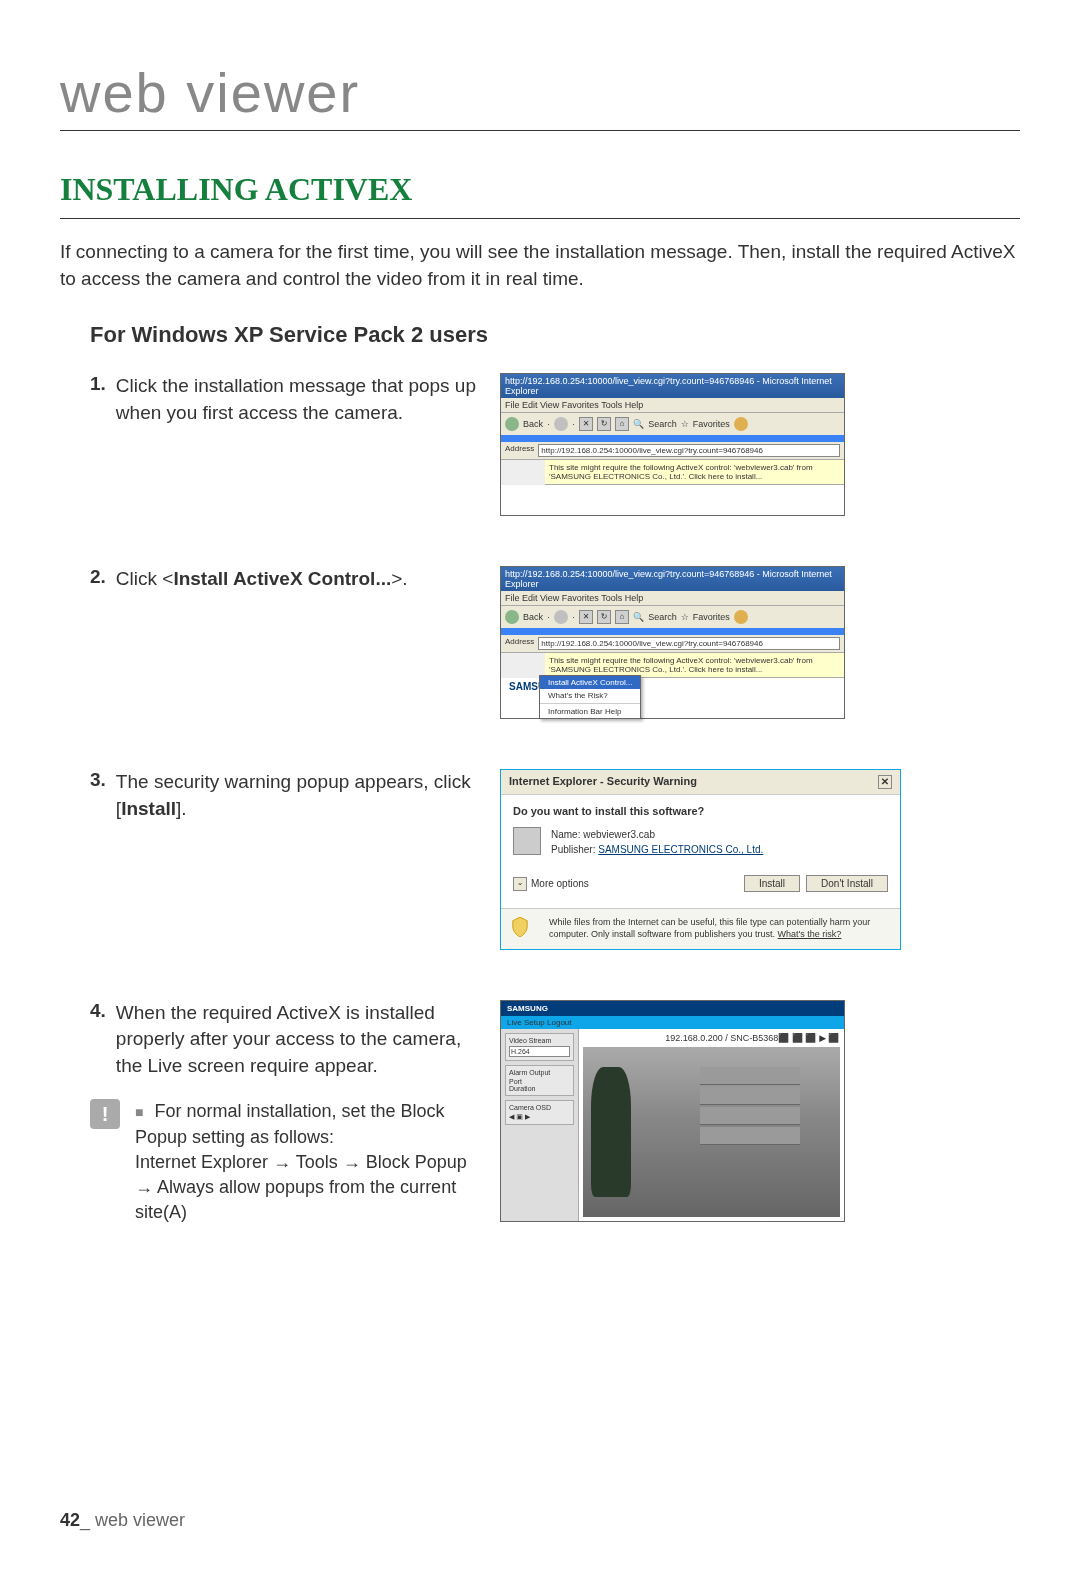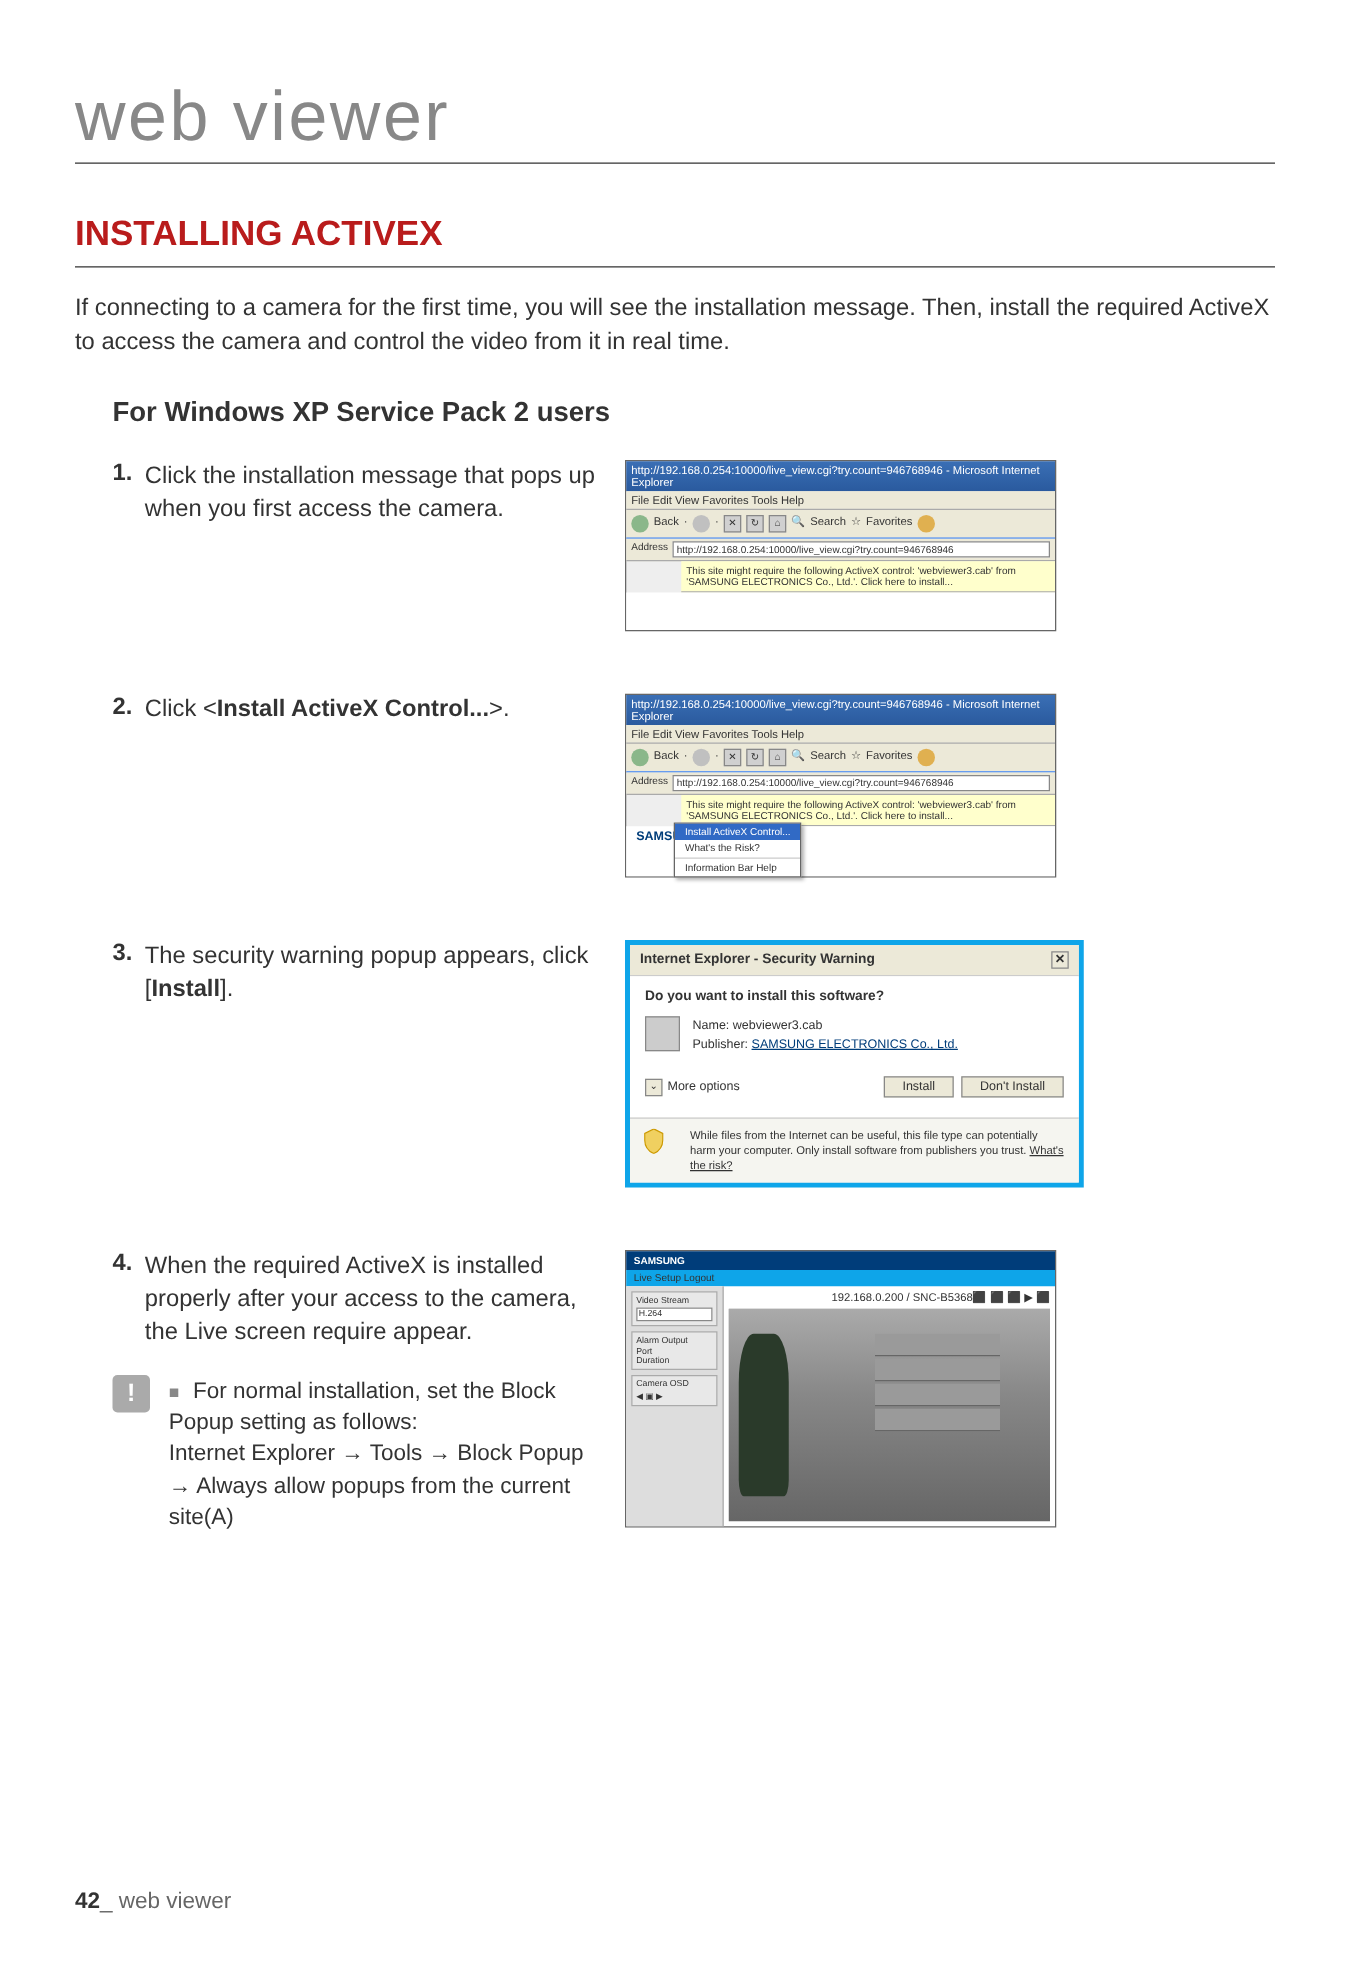--- a/index.html
+++ b/index.html
@@ -19,26 +19,27 @@
     .page-header {
       font-size: 56px;
       font-weight: 300;
       color: #888;
       border-bottom: 1px solid #333;
       padding-bottom: 5px;
       margin-bottom: 40px;
       letter-spacing: 2px;
     }
     .section-title {
-      font-size: 28px;
-      font-weight: bold;
-      color: #b91c1c;
+      font-size: 32px;
+      font-weight: bold;
+      color: #15803d;
       border-bottom: 1px solid #333;
       padding-bottom: 10px;
       margin-bottom: 20px;
+      font-family: Liberation Serif, serif;
     }
     .intro-text {
       font-size: 19px;
       line-height: 1.4;
       margin-bottom: 30px;
     }
     .sub-heading {
       font-size: 22px;
       font-weight: bold;
       margin-left: 30px;
@@ -88,22 +89,23 @@
     .ie-menubar {
       background: #ece9d8;
       padding: 2px 4px;
       font-size: 9px;
       color: #333;
     }
     .ie-toolbar {
       background: #ece9d8;
       padding: 4px;
       display: flex;
+      align-items: center;
       gap: 4px;
-      border-bottom: 1px solid #3b82f6;
+      border-bottom: 7px solid #3b82f6;
       border-top: 1px solid #aaa;
     }
     .tb-icon {
       width: 14px;
       height: 14px;
       border-radius: 50%;
       display: inline-block;
     }
     .tb-back { background: #8ab78a; }
     .tb-fwd { background: #c0c0c0; }
@@ -168,24 +170,24 @@
       border-top: 1px solid #ccc;
       margin: 1px 0;
     }
     .samsung-logo {
       color: #003d7a;
       font-weight: bold;
       font-size: 10px;
       padding: 3px 8px;
     }
     .security-warning {
-      border: 4px solid #0ea5e9;
+      border: 1px solid #0ea5e9;
       background: #f5f5f5;
       font-size: 11px;
-      width: 367px;
+      width: 401px;
     }
     .sw-titlebar {
       background: #ece9d8;
       padding: 5px 8px;
       display: flex;
       justify-content: space-between;
       font-weight: bold;
       border-bottom: 1px solid #ccc;
     }
     .sw-close {

